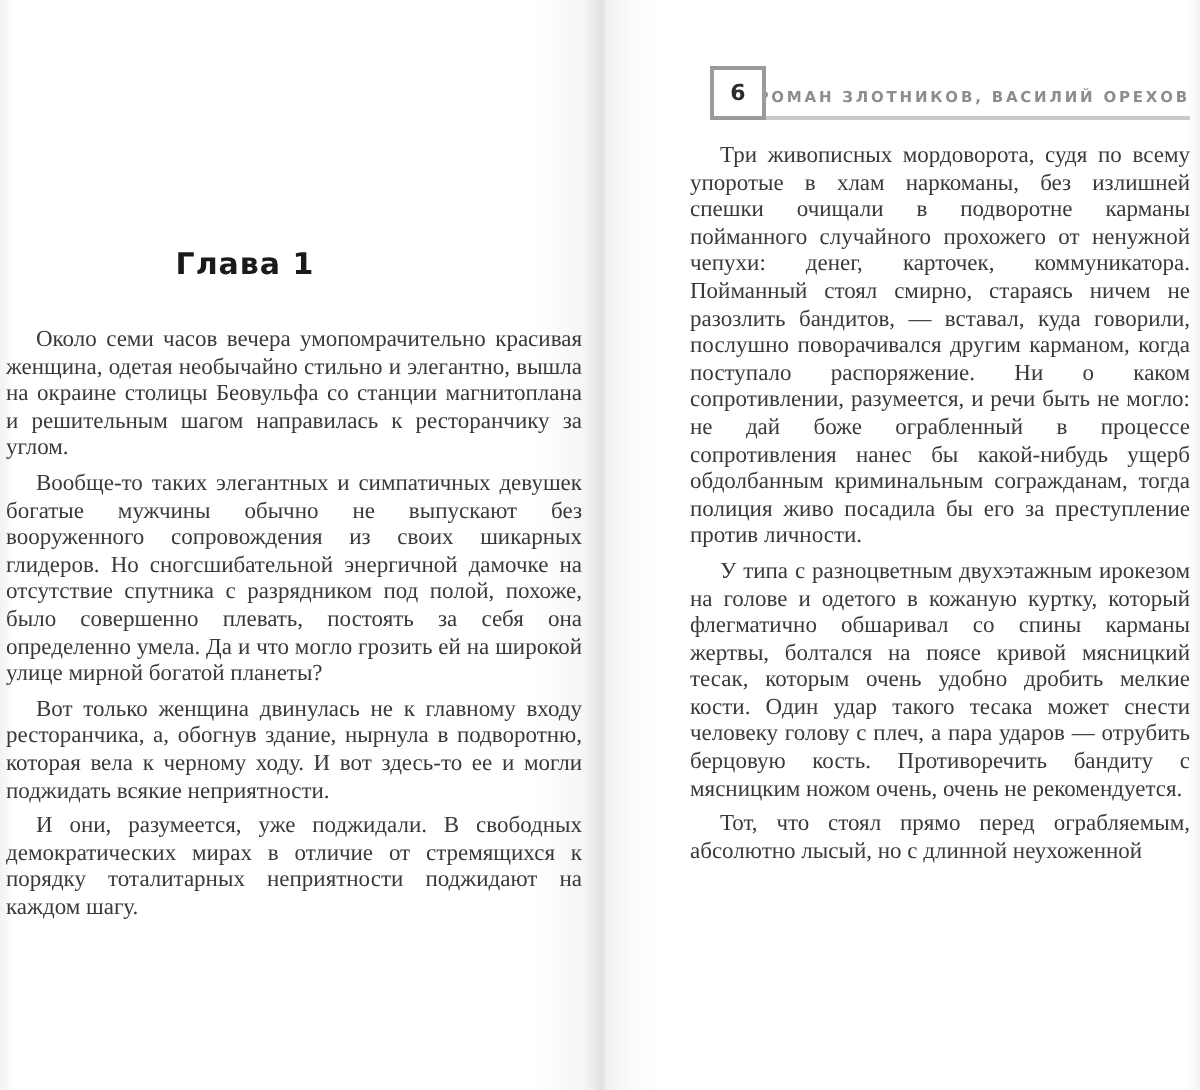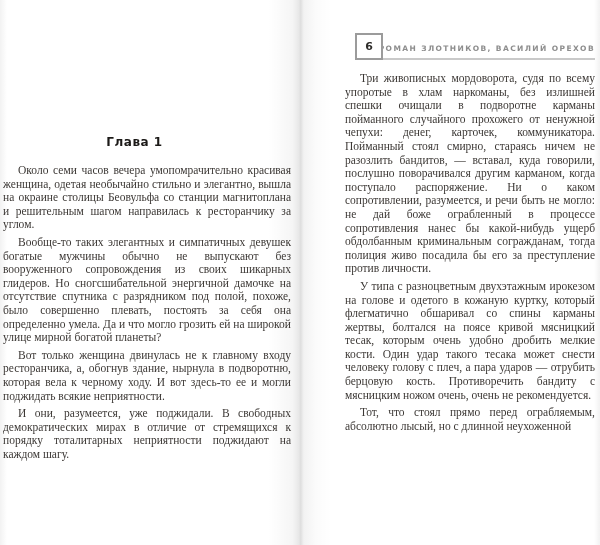--- a/index.html
+++ b/index.html
@@ -22,25 +22,25 @@
     background: #ffffff;
   }
   .page-left  { left: 0;   width: 297px; }
   .page-right { left: 303px; width: 297px; }
 
   .chapter-title {
     position: absolute;
     top: 123px;
     left: 0;
     width: 245px;
-    margin: 12px;
+    margin: 0;
     text-align: center;
     font-family: "DejaVu Sans", sans-serif;
     font-weight: bold;
-    font-size: 12px;
+    font-size: 15px;
     letter-spacing: 0.5px;
     color: #1c1a18;
   }
 
   .text-col {
     position: absolute;
     text-align: justify;
     font-size: 11.5px;
     line-height: 13.6px;
     color: #3c3835;

